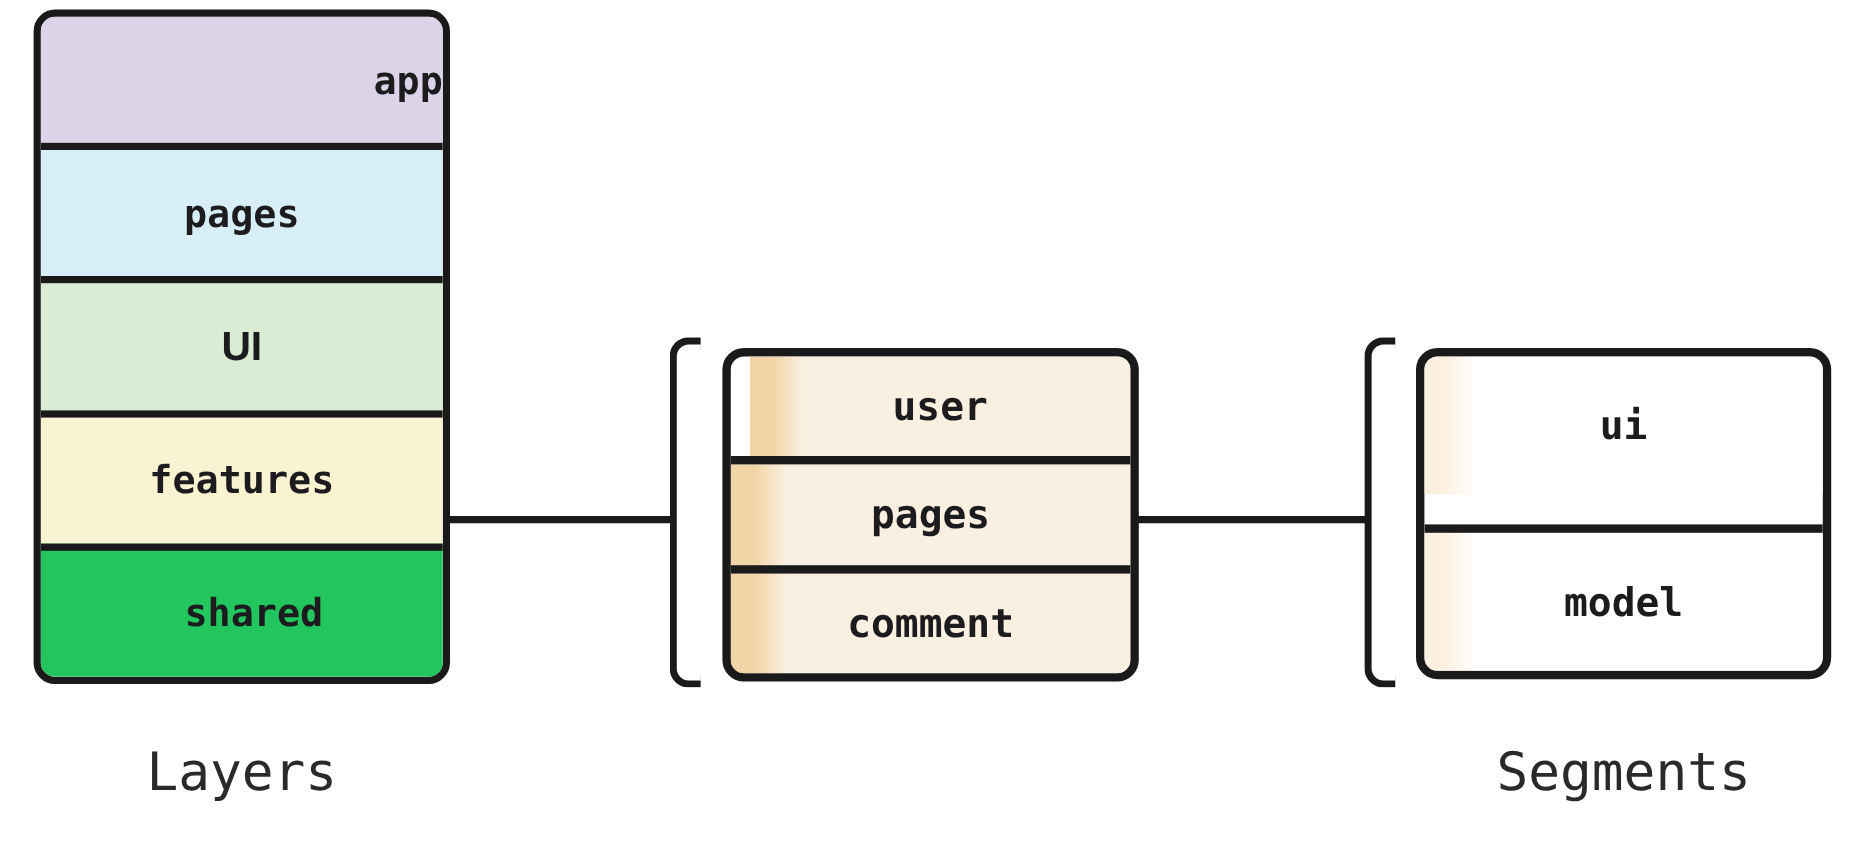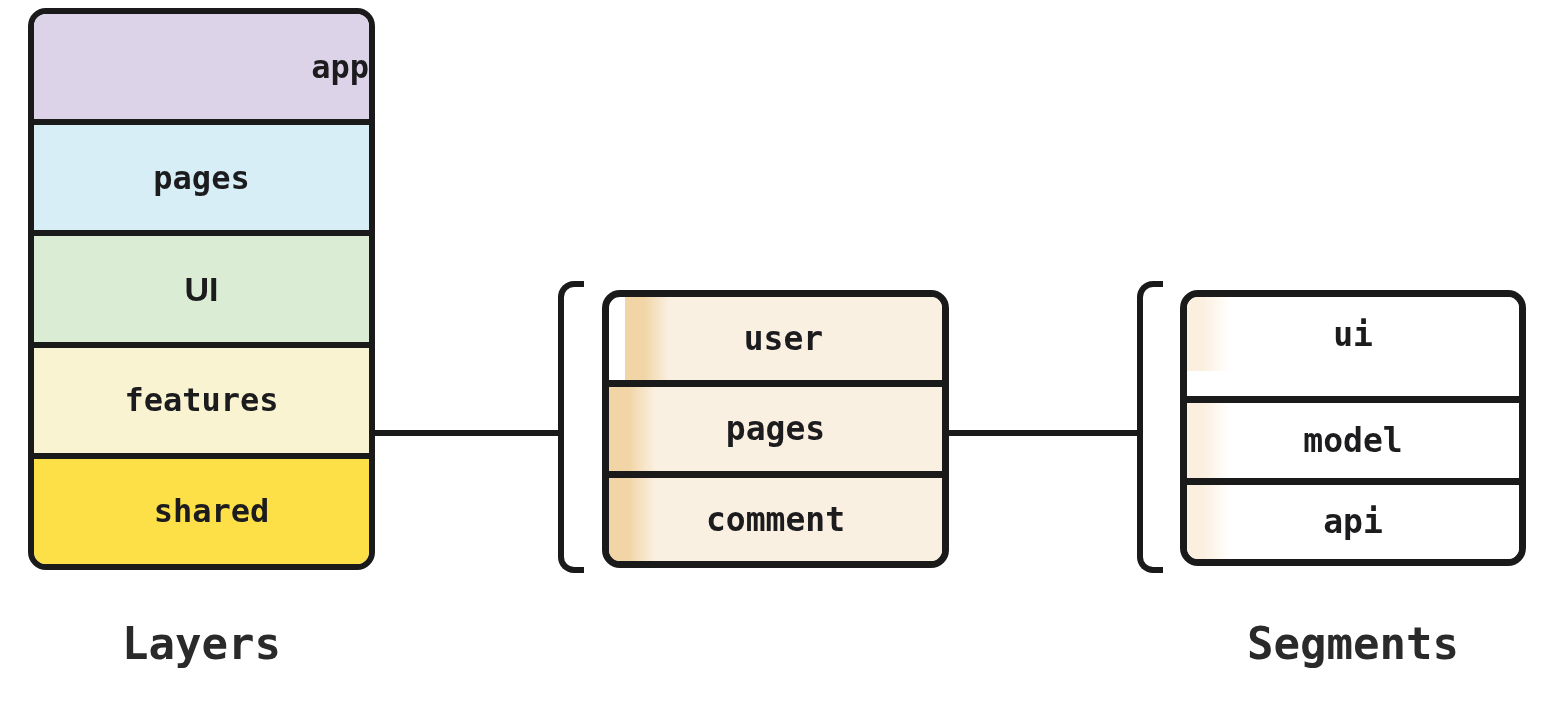--- a/index.html
+++ b/index.html
@@ -80,21 +80,21 @@
   .b2 { left: 1137px; }
 
   
   .caption {
     position: absolute;
     top: 613px;
     height: 62px;
     line-height: 62px;
     text-align: center;
     font-size: 44px;
-    font-weight: 700;
+    font-weight: 400;
     color: #2a2a2a;
     white-space: nowrap;
   }
   .caption-layers   { left: 28px;   width: 347px; }
   .caption-slices   { left: 602px;  width: 347px; }
   .caption-segments { left: 1180px; width: 346px; }
 </style>
 </head>
 <body>
 
@@ -106,21 +106,21 @@
     </div>
     <div class="row" style="background: rgb(216, 238, 247);">
       <span class="row-label">pages</span>
     </div>
     <div class="row" style="background: rgb(218, 237, 212);">
       <span class="row-label sans-label">UI</span>
     </div>
     <div class="row" style="background: rgb(250, 243, 210);">
       <span class="row-label">features</span>
     </div>
-    <div class="row" style="background: #fde047; padding-left: 20px;">
+    <div class="row" style="background: #22c55e; padding-left: 20px;">
       <span class="row-label">shared</span>
     </div>
   </section>
 
   <div class="connector c1"></div>
 
   <div class="bracket b1"></div>
 
   <section class="stack slices">
     <div class="row" style="background: linear-gradient(90deg, rgb(242, 213, 166) 0%, rgb(242, 213, 166) 6%, rgb(250, 240, 226) 14%); margin-left: 16px;">
@@ -138,21 +138,18 @@
 
   <div class="bracket b2"></div>
 
   <section class="stack segments">
     <div class="row" style="background: linear-gradient(90deg, rgb(251, 240, 224) 0%, rgb(251, 240, 224) 5%, rgb(255, 255, 255) 13%);">
       <span class="row-label">ui</span>
     </div>
     <div class="row" style="background: linear-gradient(90deg, rgb(251, 240, 224) 0%, rgb(251, 240, 224) 5%, rgb(255, 255, 255) 13%); margin-top: 25px;">
       <span class="row-label">model</span>
     </div>
-    <div class="row" style="background: linear-gradient(90deg, rgb(251, 240, 224) 0%, rgb(251, 240, 224) 5%, rgb(255, 255, 255) 13%);">
-      <span class="row-label">api</span>
-    </div>
   </section>
 
   <div class="caption caption-layers">Layers</div>
   <div class="caption caption-segments">Segments</div>
 
 </div>
 
 </body></html>

